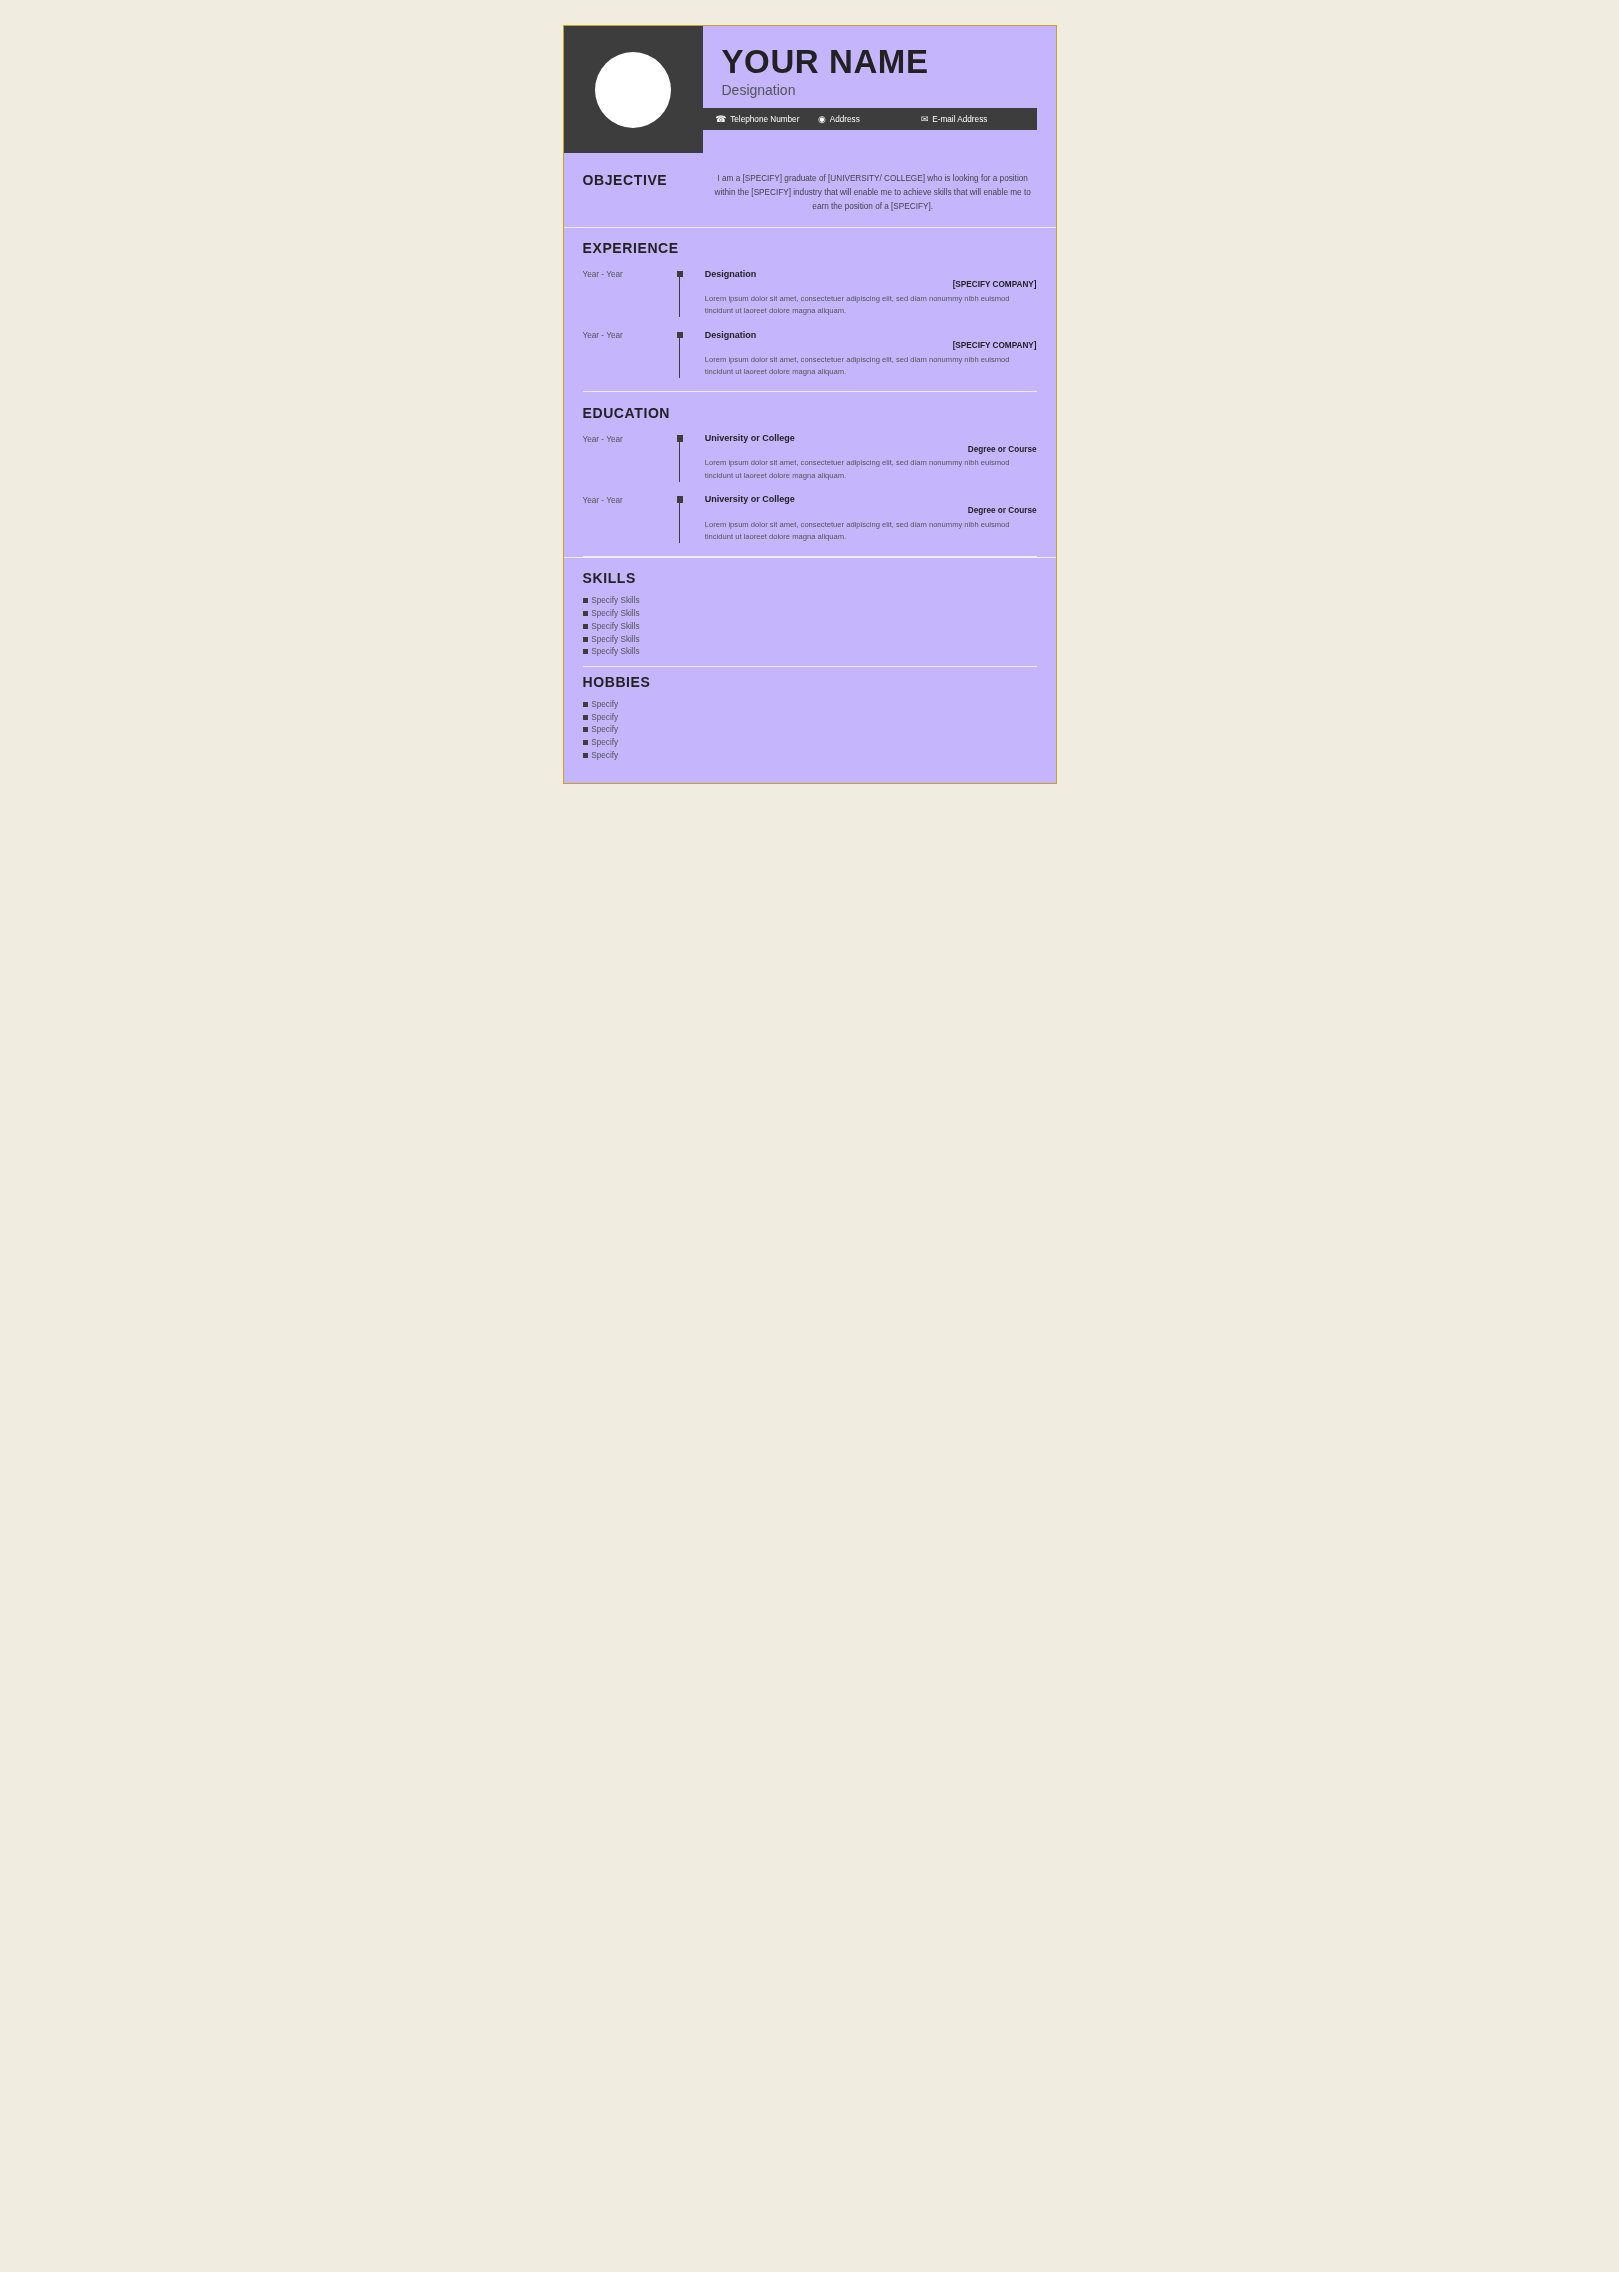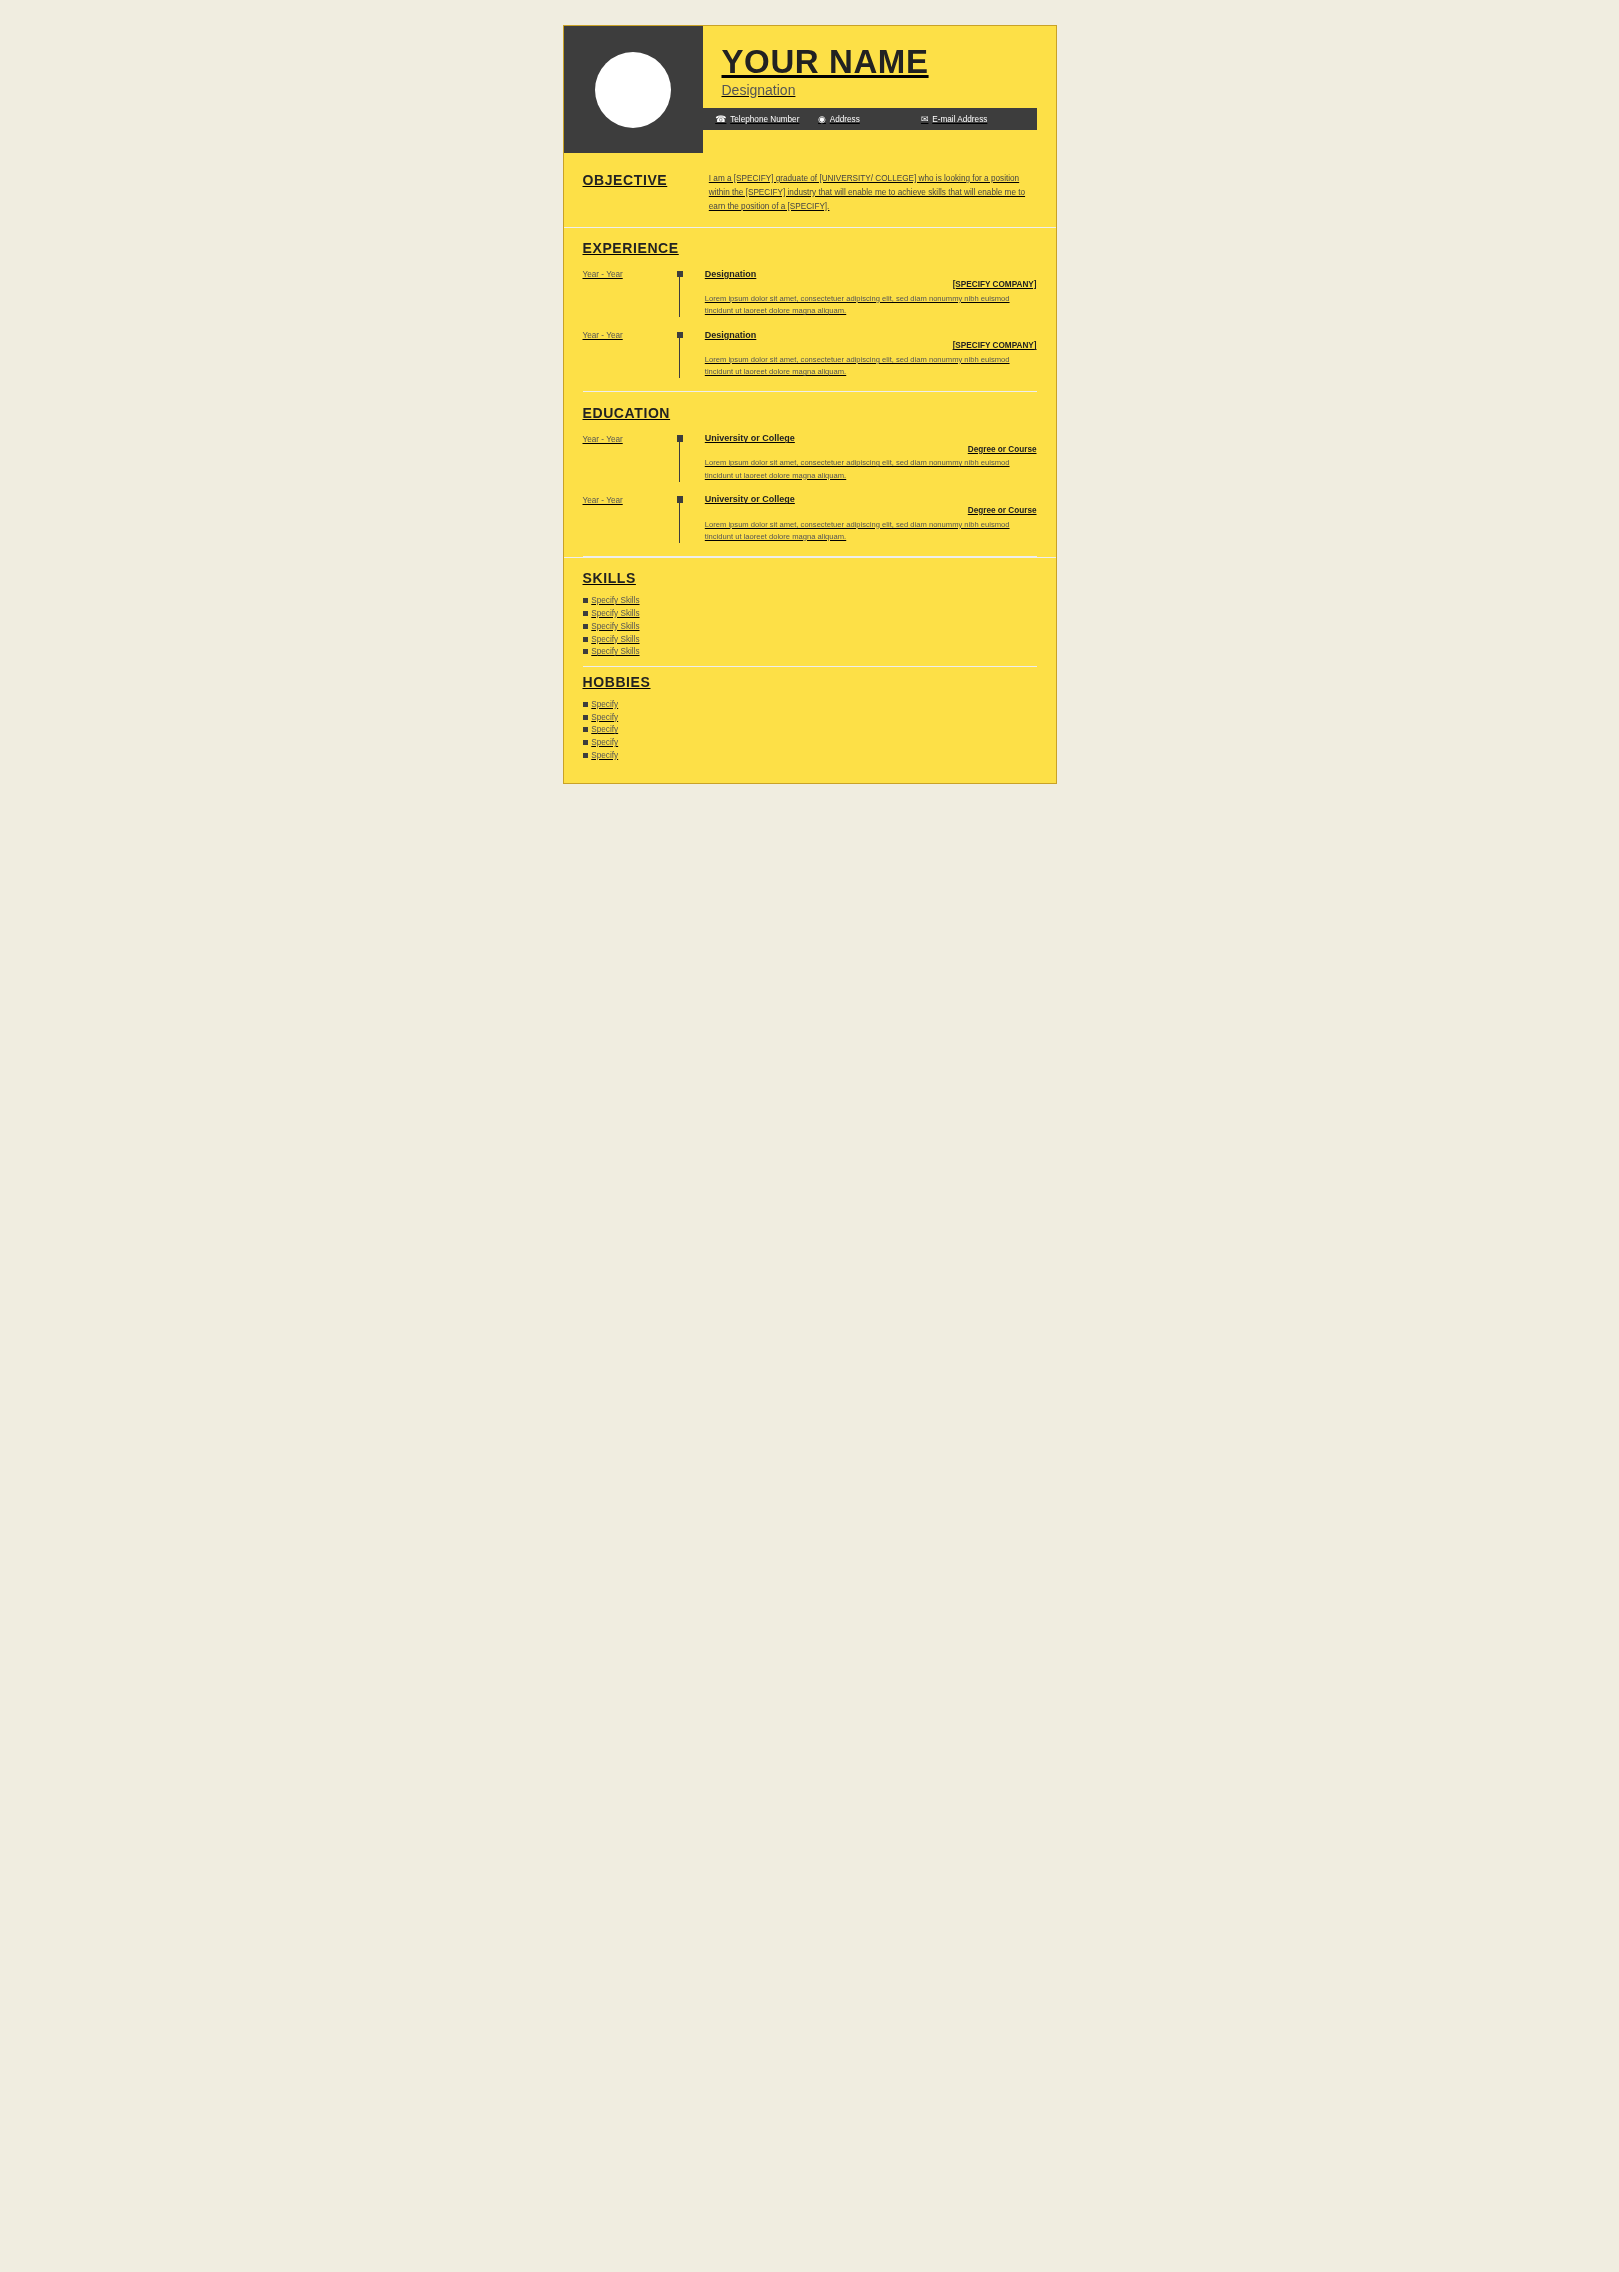--- a/index.html
+++ b/index.html
@@ -8,26 +8,25 @@
       background: #f0ede0;
       display: flex;
       justify-content: center;
       align-items: flex-start;
       padding: 25px 12.7px;
       font-family: Arial, Helvetica, sans-serif;
       min-height: 100vh;
     }
 
     .resume-wrapper {
-      background: #fde047;
+      background: #c4b5fd;
       width: 494px;
       min-height: 685px;
       border: 1.9px solid #c9a227;
       position: relative;
-      text-decoration: underline;
     }
 
     
     .header {
       display: flex;
       align-items: stretch;
       min-height: 127px;
     }
 
     .header-photo {
@@ -118,20 +117,21 @@
 
     .objective-right {
       flex: 1;
       padding-left: 6.3px;
     }
 
     .objective-text {
       font-size: 8.2px;
       color: #444;
       line-height: 1.7;
+      text-align: center;
     }
 
     .items-list {
       display: flex;
       flex-wrap: wrap;
       gap: 0;
       list-style: none;
       margin-top: 5px;
       flex-direction: column;
     }

